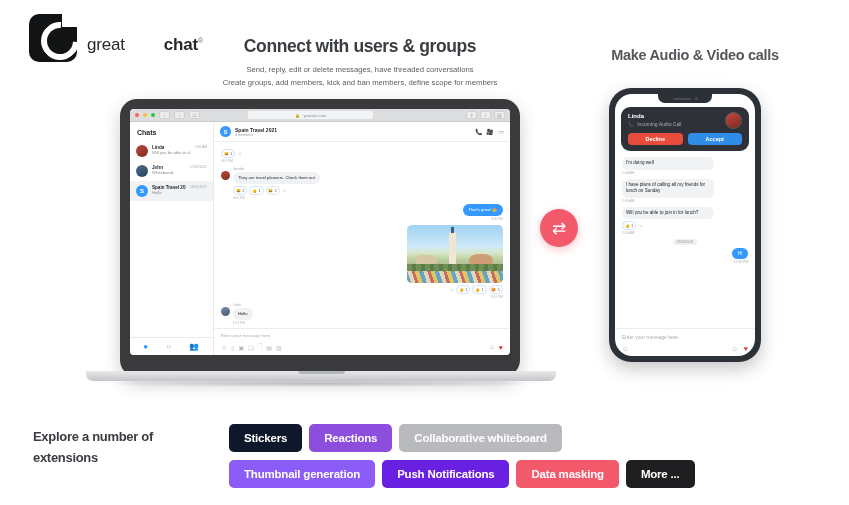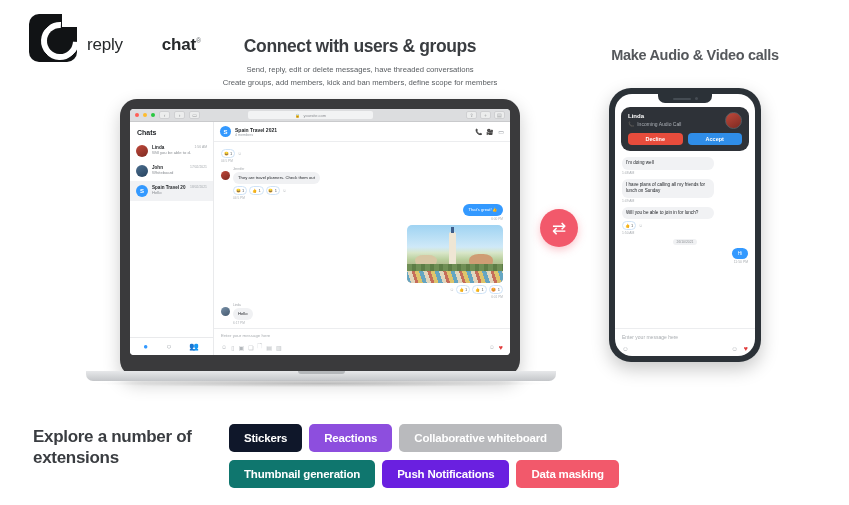--- a/index.html
+++ b/index.html
@@ -229,36 +229,36 @@
   .p-out-time { text-align: right; font-size: 3.4px; color: #a9adb1; margin-top: 1px; }
 
   .phone-input { border-top: 1px solid #ecedef; padding: 5px 7px 4px; }
   .phone-input-ph { font-size: 5px; color: #a9adb1; margin-bottom: 5px; }
   .phone-tools { display: flex; align-items: center; color: #b4b8bc; font-size: 6.5px; }
   .phone-tools .right { margin-left: auto; display: flex; gap: 6px; align-items: center; }
 
   
   .ext-title {
     position: absolute; left: 33px; top: 426px; width: 190px;
-    font-size: 17px; font-weight: 700; color: #3a3d41; line-height: 21px; letter-spacing:-.3px;
+    font-size: 13px; font-weight: 700; color: #3a3d41; line-height: 21px; letter-spacing:-.3px;
   }
   .ext-rows { position: absolute; left: 229px; top: 424px; width: 600px; }
   .ext-row { display: flex; gap: 7px; margin-bottom: 8px; }
   .tag {
     border-radius: 5px; color: #fff; font-size: 11.5px; font-weight: 700;
     padding: 8px 15px; letter-spacing: -0.2px; white-space: nowrap;
   }
 </style>
 </head>
 <body>
 
 <div class="logo-mark"></div>
 <div class="logo-notch"></div>
 <div class="logo-word">
-  <span>reply</span><b>chat</b><sup>®</sup>
+  <span>great</span><b>chat</b><sup>®</sup>
 </div>
 
 <div class="head-title-1">Connect with users &amp; groups</div>
 <div class="head-sub">
   <div>Send, reply, edit or delete messages, have threaded conversations</div>
   <div>Create groups, add members, kick and ban members, define scope for members</div>
 </div>
 <div class="head-title-2">Make Audio &amp; Video calls</div>
 
 <div class="laptop">
@@ -486,17 +486,18 @@
   <div>extensions</div>
 </div>
 
 <div class="ext-rows">
   <div class="ext-row">
     <span class="tag" id="t00" style="background: #0f172a;">Stickers</span>
     <span class="tag" id="t01" style="background: rgb(141, 78, 222);">Reactions</span>
     <span class="tag" id="t03" style="background: rgb(185, 186, 189);">Collaborative whiteboard</span>
   </div>
   <div class="ext-row">
-    <span class="tag" id="t10" style="background: #0f766e;">Thumbnail generation</span>
+    <span class="tag" id="t10" style="background: #8b5cf6;">Thumbnail generation</span>
     <span class="tag" id="t11" style="background: rgb(106, 32, 224);">Push Notifications</span>
     <span class="tag" id="t13" style="background: rgb(242, 89, 107);">Data masking</span>
+    <span class="tag" id="t14" style="background: rgb(31, 31, 33);">More ...</span>
   </div>
 </div>
 
 </body></html>

